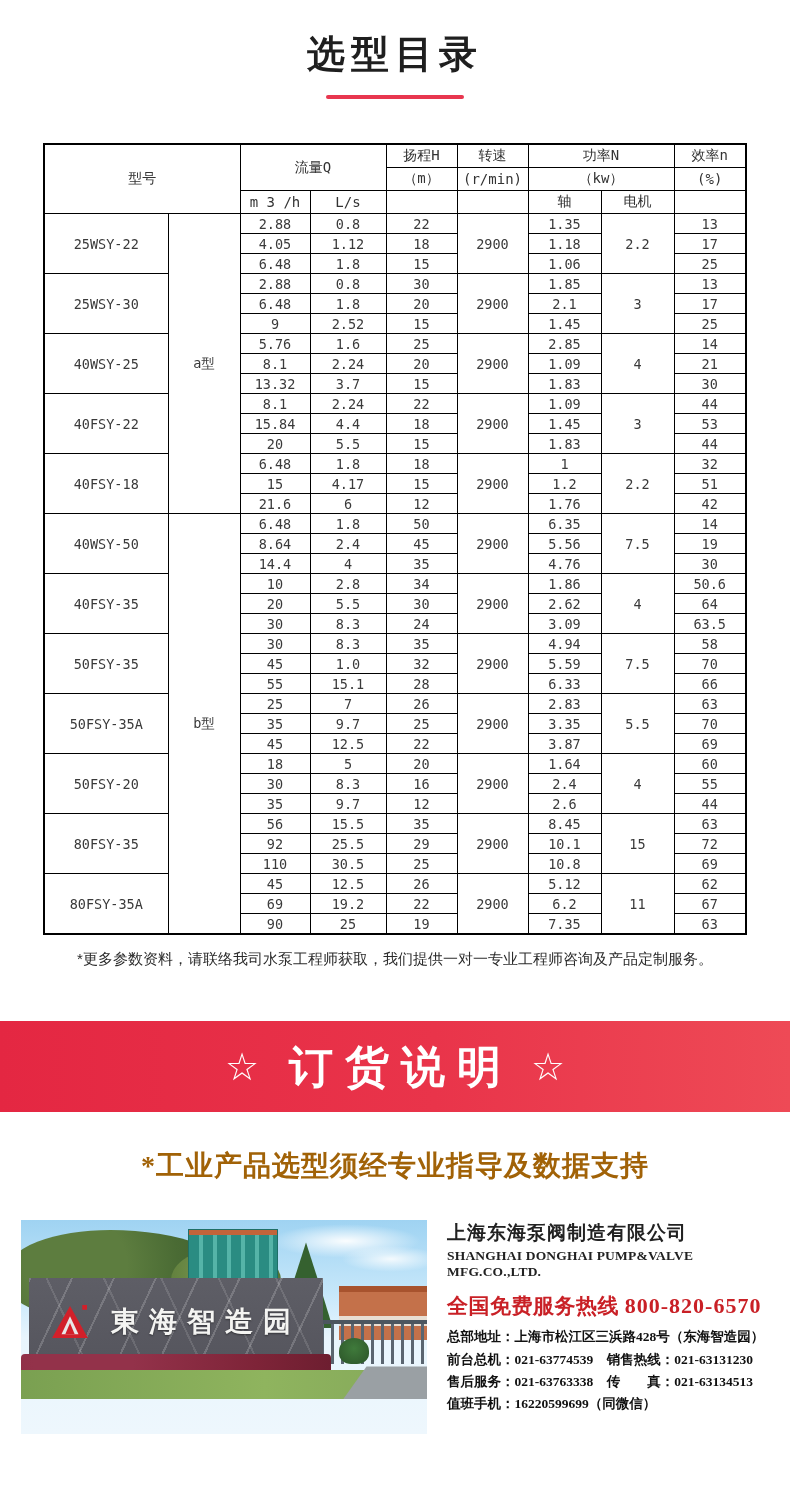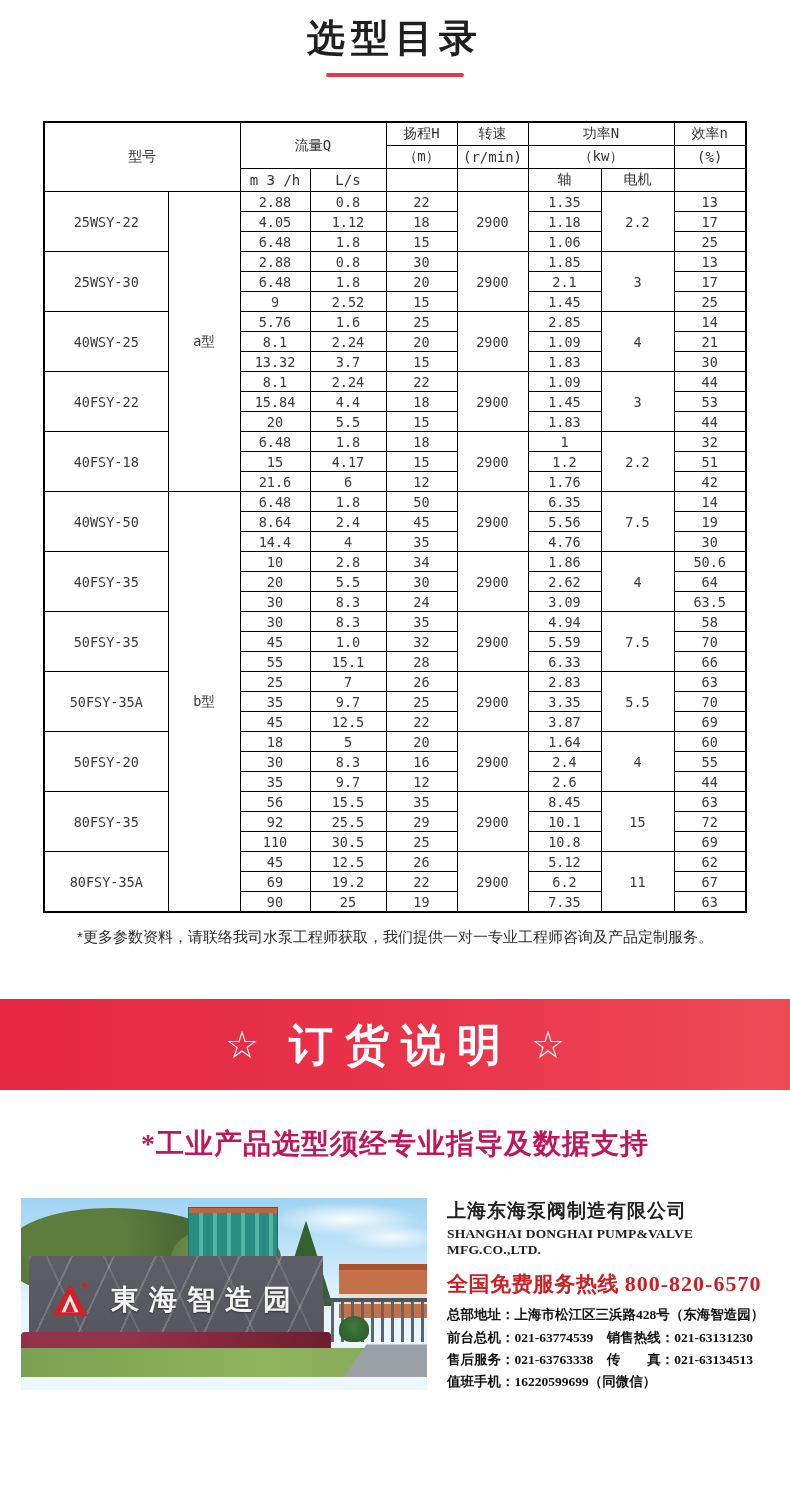--- a/index.html
+++ b/index.html
@@ -3,21 +3,21 @@
 <meta charset="utf-8">
 <style>
   html,body{margin:0;padding:0;}
   body{
     width:790px;height:1493px;background:#ffffff;overflow:hidden;
     font-family:"Liberation Sans", sans-serif;
   }
   
   .title-wrap{padding-top:14px;text-align:center;}
   .page-title{
-    margin:0;font-size:38px;font-weight:700;color:#1f1f1f;
+    margin:16px;font-size:38px;font-weight:700;color:#1f1f1f;
     letter-spacing:6px;line-height:1.3;
   }
   .title-underline{width:138px;height:4px;margin:10px auto 0;background:#e8364f;border-radius:2px;}
 
   
   .pump-table{
     width:702px;margin:44px auto 0;border-collapse:collapse;table-layout:fixed;
     border:2px solid #000;
     font-family:"DejaVu Sans Mono","DejaVu Sans",sans-serif;
   }
@@ -44,28 +44,28 @@
   .order-banner .banner-title{
     color:#fff;font-size:44px;font-weight:700;letter-spacing:12px;line-height:1;
     text-indent:12px;
     text-align:right;
   }
 
   
   .red-notes{margin-top:30px;text-align:center;}
   .red-notes p{
     margin:0;font-family:"Liberation Serif",serif;font-weight:700;
-    font-size:28px;line-height:48px;color:#be185d;letter-spacing:1px;
+    font-size:28px;line-height:48px;color:#a16207;letter-spacing:1px;
   }
 
   
   .bottom{margin-top:30px;padding:0 21px;display:flex;gap:20px;}
 
   
-  .photo{position:relative;width:406px;height:192px;flex:0 0 auto;overflow:hidden;
+  .photo{position:relative;width:406px;height:214px;flex:0 0 auto;overflow:hidden;
     background:linear-gradient(180deg,#9fd3f2 0%,#c6e7fa 34%,#e8f5fd 55%,#eef7fd 100%);text-decoration:underline;}
   .photo *{position:absolute;}
   .cloud1{left:250px;top:4px;width:150px;height:34px;border-radius:50%;
     background:radial-gradient(ellipse at 50% 50%,rgba(255,255,255,.95),rgba(255,255,255,0) 70%);}
   .cloud2{left:320px;top:26px;width:100px;height:26px;border-radius:50%;
     background:radial-gradient(ellipse at 50% 50%,rgba(255,255,255,.85),rgba(255,255,255,0) 70%);}
   .trees{left:-14px;top:10px;width:230px;height:90px;border-radius:45% 55% 40% 40%;
     background:radial-gradient(circle at 30% 40%,#5d7d3f 0 30%,#4a6b34 60%,#3f5c2c 100%);}
   .trees2{left:150px;top:28px;width:110px;height:64px;border-radius:50%;
     background:radial-gradient(circle at 40% 40%,#6c8a46 0 35%,#50702f 100%);}

